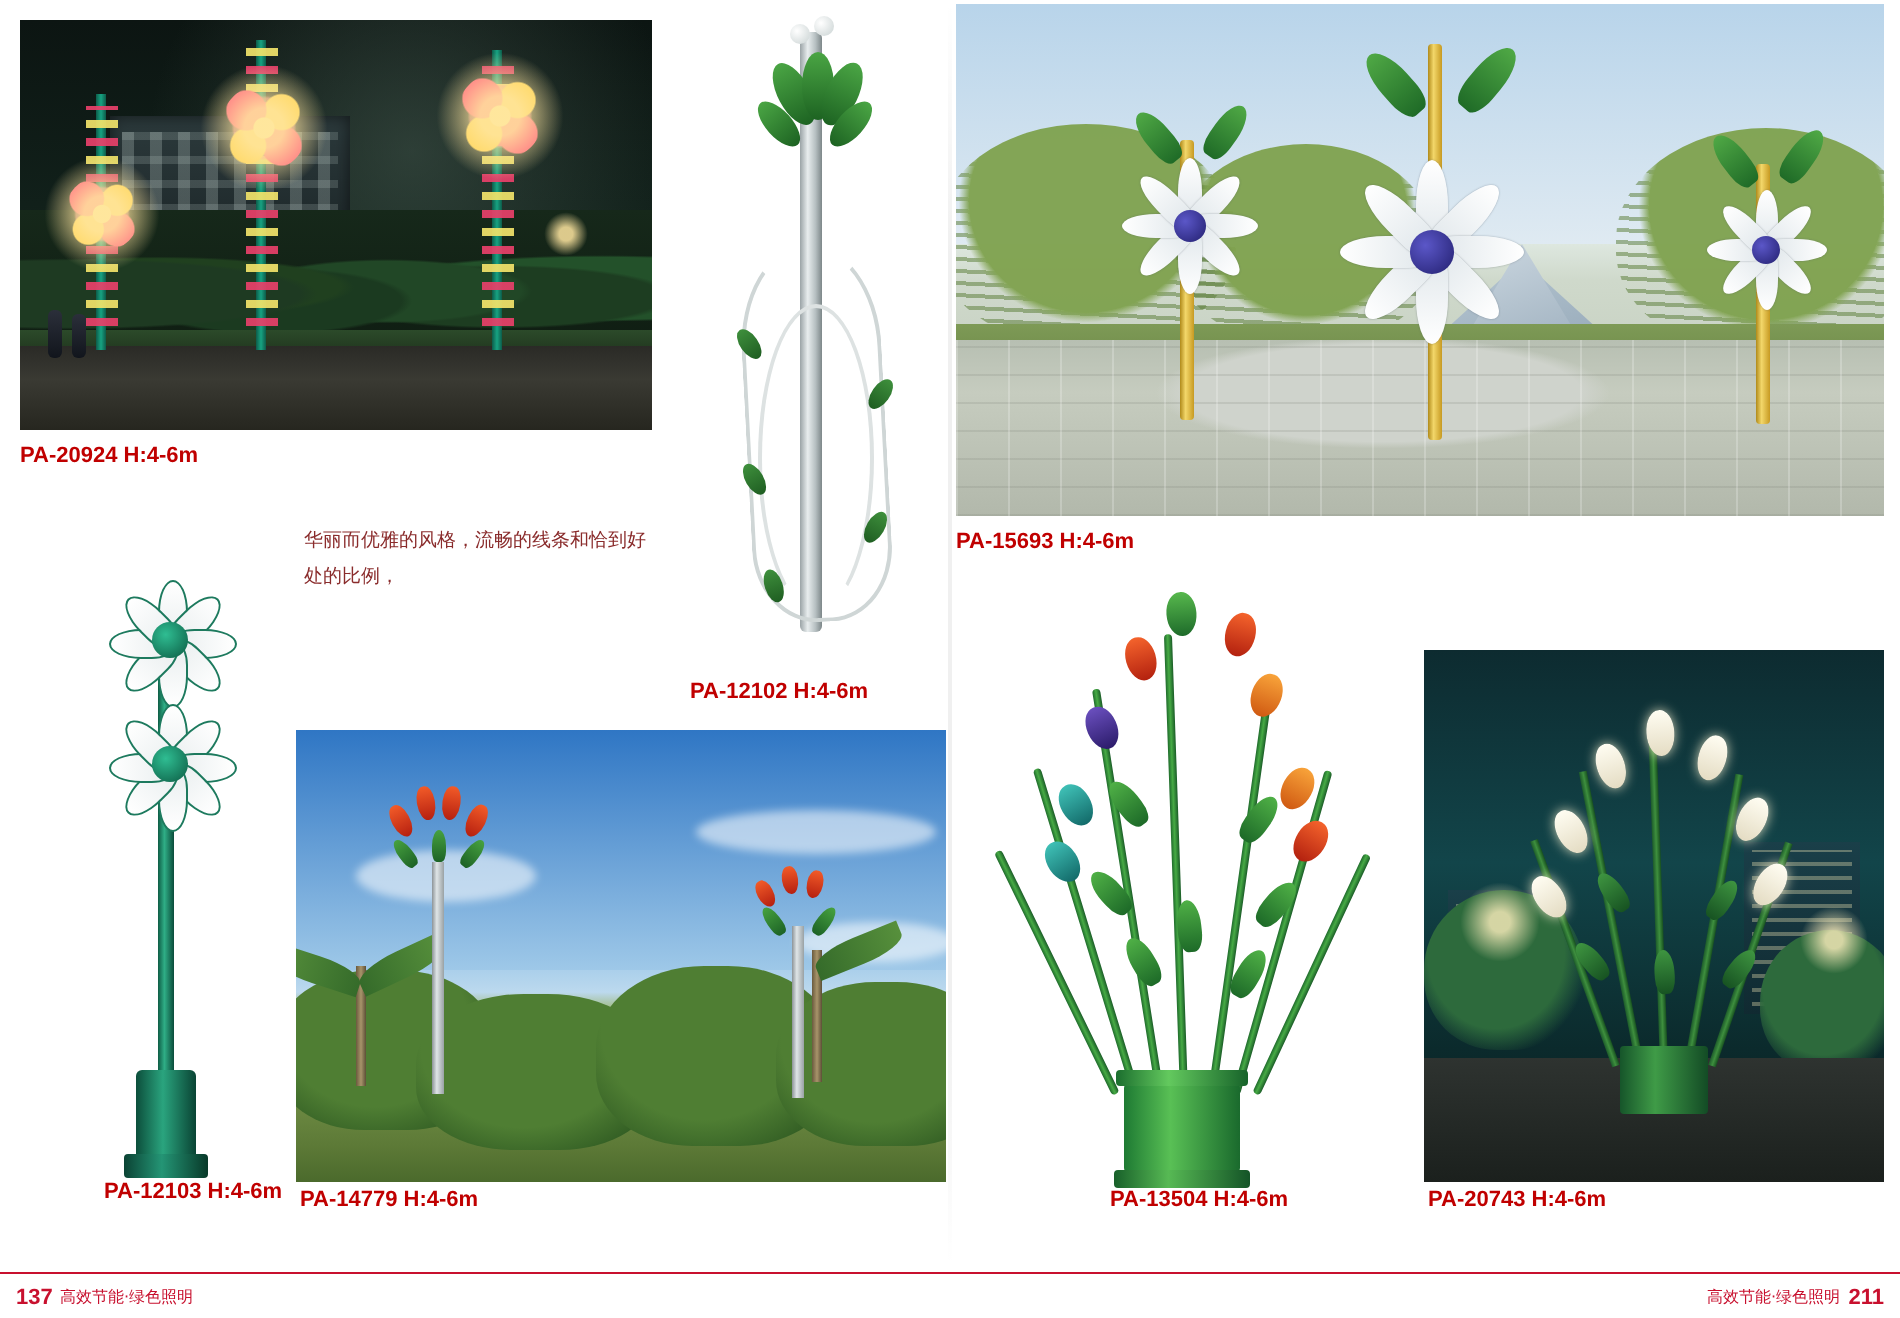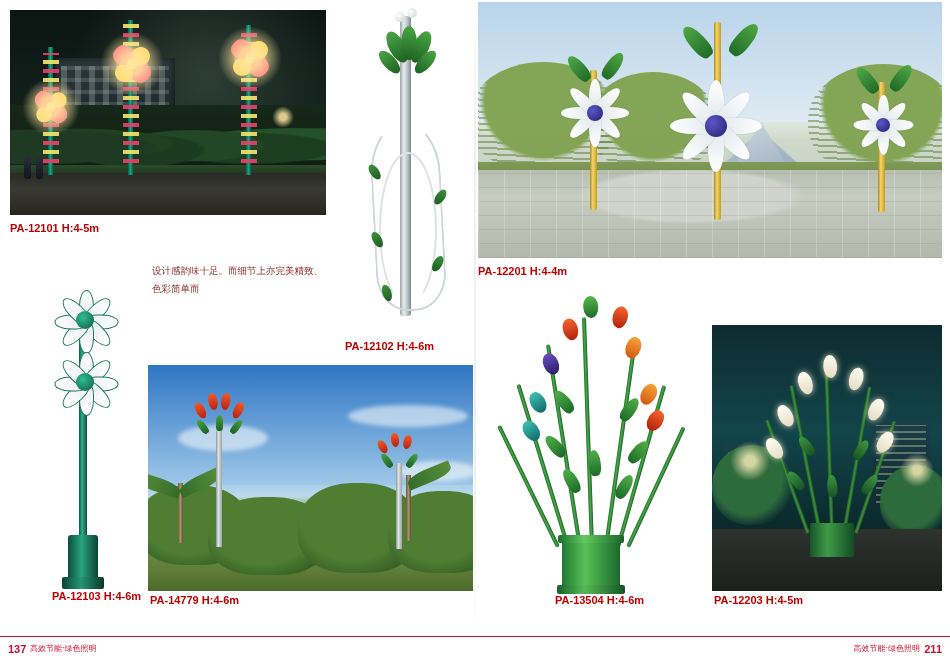--- a/index.html
+++ b/index.html
@@ -438,21 +438,21 @@
 
     <div class="pole" style="left:236px; height:150px;"></div>
     <div class="beads" style="left:231px; bottom:52px; height:132px;"></div>
     <div class="blossom" style="left:218px; top:26px; width:44px; height:44px;"></div>
     <div class="glow" style="left:208px; top:16px; width:64px; height:64px;"></div>
 
     <div class="glow" style="left:262px; top:96px; width:22px; height:22px;"></div>
     <div class="person" style="left:14px;"></div>
     <div class="person" style="left:26px; height:22px;"></div>
   </div>
-  <div class="caption" style="left:10px; top:222px;">PA-12101 H:4-5m</div>
+  <div class="caption" style="left:10px; top:222px;">PA-20924 H:4-6m</div>
 
   <div class="photo" id="photo-tall-lamp" style="background:#fff;">
     <div class="mast"></div>
     <div class="twist"></div>
     <div class="twist2"></div>
 
     <div class="toppetal" style="left:44px; top:28px; transform:rotate(-28deg);"></div>
     <div class="toppetal" style="left:56px; top:24px; transform:rotate(0deg);"></div>
     <div class="toppetal" style="left:68px; top:28px; transform:rotate(26deg);"></div>
     <div class="toppetal" style="left:38px; top:46px; width:13px; height:28px; transform:rotate(-42deg);"></div>
@@ -516,21 +516,21 @@
       <div class="petal" style="width:11px;height:30px;margin-left:-5.5px;margin-top:-30px;transform:rotate(45deg);"></div>
       <div class="petal" style="width:11px;height:30px;margin-left:-5.5px;margin-top:-30px;transform:rotate(90deg);"></div>
       <div class="petal" style="width:11px;height:30px;margin-left:-5.5px;margin-top:-30px;transform:rotate(135deg);"></div>
       <div class="petal" style="width:11px;height:30px;margin-left:-5.5px;margin-top:-30px;transform:rotate(180deg);"></div>
       <div class="petal" style="width:11px;height:30px;margin-left:-5.5px;margin-top:-30px;transform:rotate(225deg);"></div>
       <div class="petal" style="width:11px;height:30px;margin-left:-5.5px;margin-top:-30px;transform:rotate(270deg);"></div>
       <div class="petal" style="width:11px;height:30px;margin-left:-5.5px;margin-top:-30px;transform:rotate(315deg);"></div>
       <div class="hub" style="width:14px;height:14px;margin:-7px 0 0 -7px;"></div>
     </div>
   </div>
-  <div class="caption" style="left:478px; top:265px;">PA-12201 H:4-4m</div>
+  <div class="caption" style="left:478px; top:265px;">PA-15693 H:4-6m</div>
 
   <div id="drawing-twin-pinwheel">
     <div class="dpole"></div>
     <div class="dbase"></div>
 
     <div class="dwheel" style="left:37px; top:250px; width:60px; height:60px; transform:translateY(-200px);">
       <div class="dpetal" style="transform:rotate(0deg);"></div>
       <div class="dpetal" style="transform:rotate(45deg);"></div>
       <div class="dpetal" style="transform:rotate(90deg);"></div>
       <div class="dpetal" style="transform:rotate(135deg);"></div>
@@ -549,21 +549,21 @@
       <div class="dpetal" style="transform:rotate(180deg);"></div>
       <div class="dpetal" style="transform:rotate(225deg);"></div>
       <div class="dpetal" style="transform:rotate(270deg);"></div>
       <div class="dpetal" style="transform:rotate(315deg);"></div>
       <div class="dhub"></div>
     </div>
   </div>
   <div class="caption" style="left:40px; top:590px;padding-left:12px;">PA-12103 H:4-6m</div>
 
   <div id="body-text">
-    <p>设计感韵味十足。而细节上亦完美精致、色彩简单而</p>
+    <p>华丽而优雅的风格，流畅的线条和恰到好处的比例，</p>
   </div>
 
   <div class="photo" id="photo-palm-park">
     <div class="psky"></div>
     <div class="cloud" style="left:30px; top:60px; width:90px; height:26px;"></div>
     <div class="cloud" style="left:200px; top:40px; width:120px; height:22px;"></div>
     <div class="cloud" style="left:250px; top:96px; width:80px; height:20px;"></div>
     <div class="pground"></div>
 
     <div class="bush" style="left:-10px; top:120px; width:110px; height:80px;"></div>
@@ -650,21 +650,21 @@
     <div class="nbloom" style="left:62px;  top:110px; transform:rotate(-34deg);"></div>
 
     <div class="nleaf" style="left:96px;  top:108px; transform:rotate(-36deg);"></div>
     <div class="nleaf" style="left:138px; top:112px; transform:rotate(34deg);"></div>
     <div class="nleaf" style="left:86px;  top:142px; transform:rotate(-40deg);"></div>
     <div class="nleaf" style="left:146px; top:146px; transform:rotate(38deg);"></div>
     <div class="nleaf" style="left:116px; top:150px; transform:rotate(-4deg);"></div>
 
     <div class="npot"></div>
   </div>
-  <div class="caption" style="left:714px; top:594px;">PA-12203 H:4-5m</div>
+  <div class="caption" style="left:714px; top:594px;">PA-20743 H:4-6m</div>
 
   <div class="gutter"></div>
 
   <div class="footer-rule"></div>
   <div class="footer-left-num">137</div>
   <div class="footer-left-txt">高效节能·绿色照明</div>
   <div class="footer-right-num">211</div>
   <div class="footer-right-txt">高效节能·绿色照明</div>
 
 </div>

